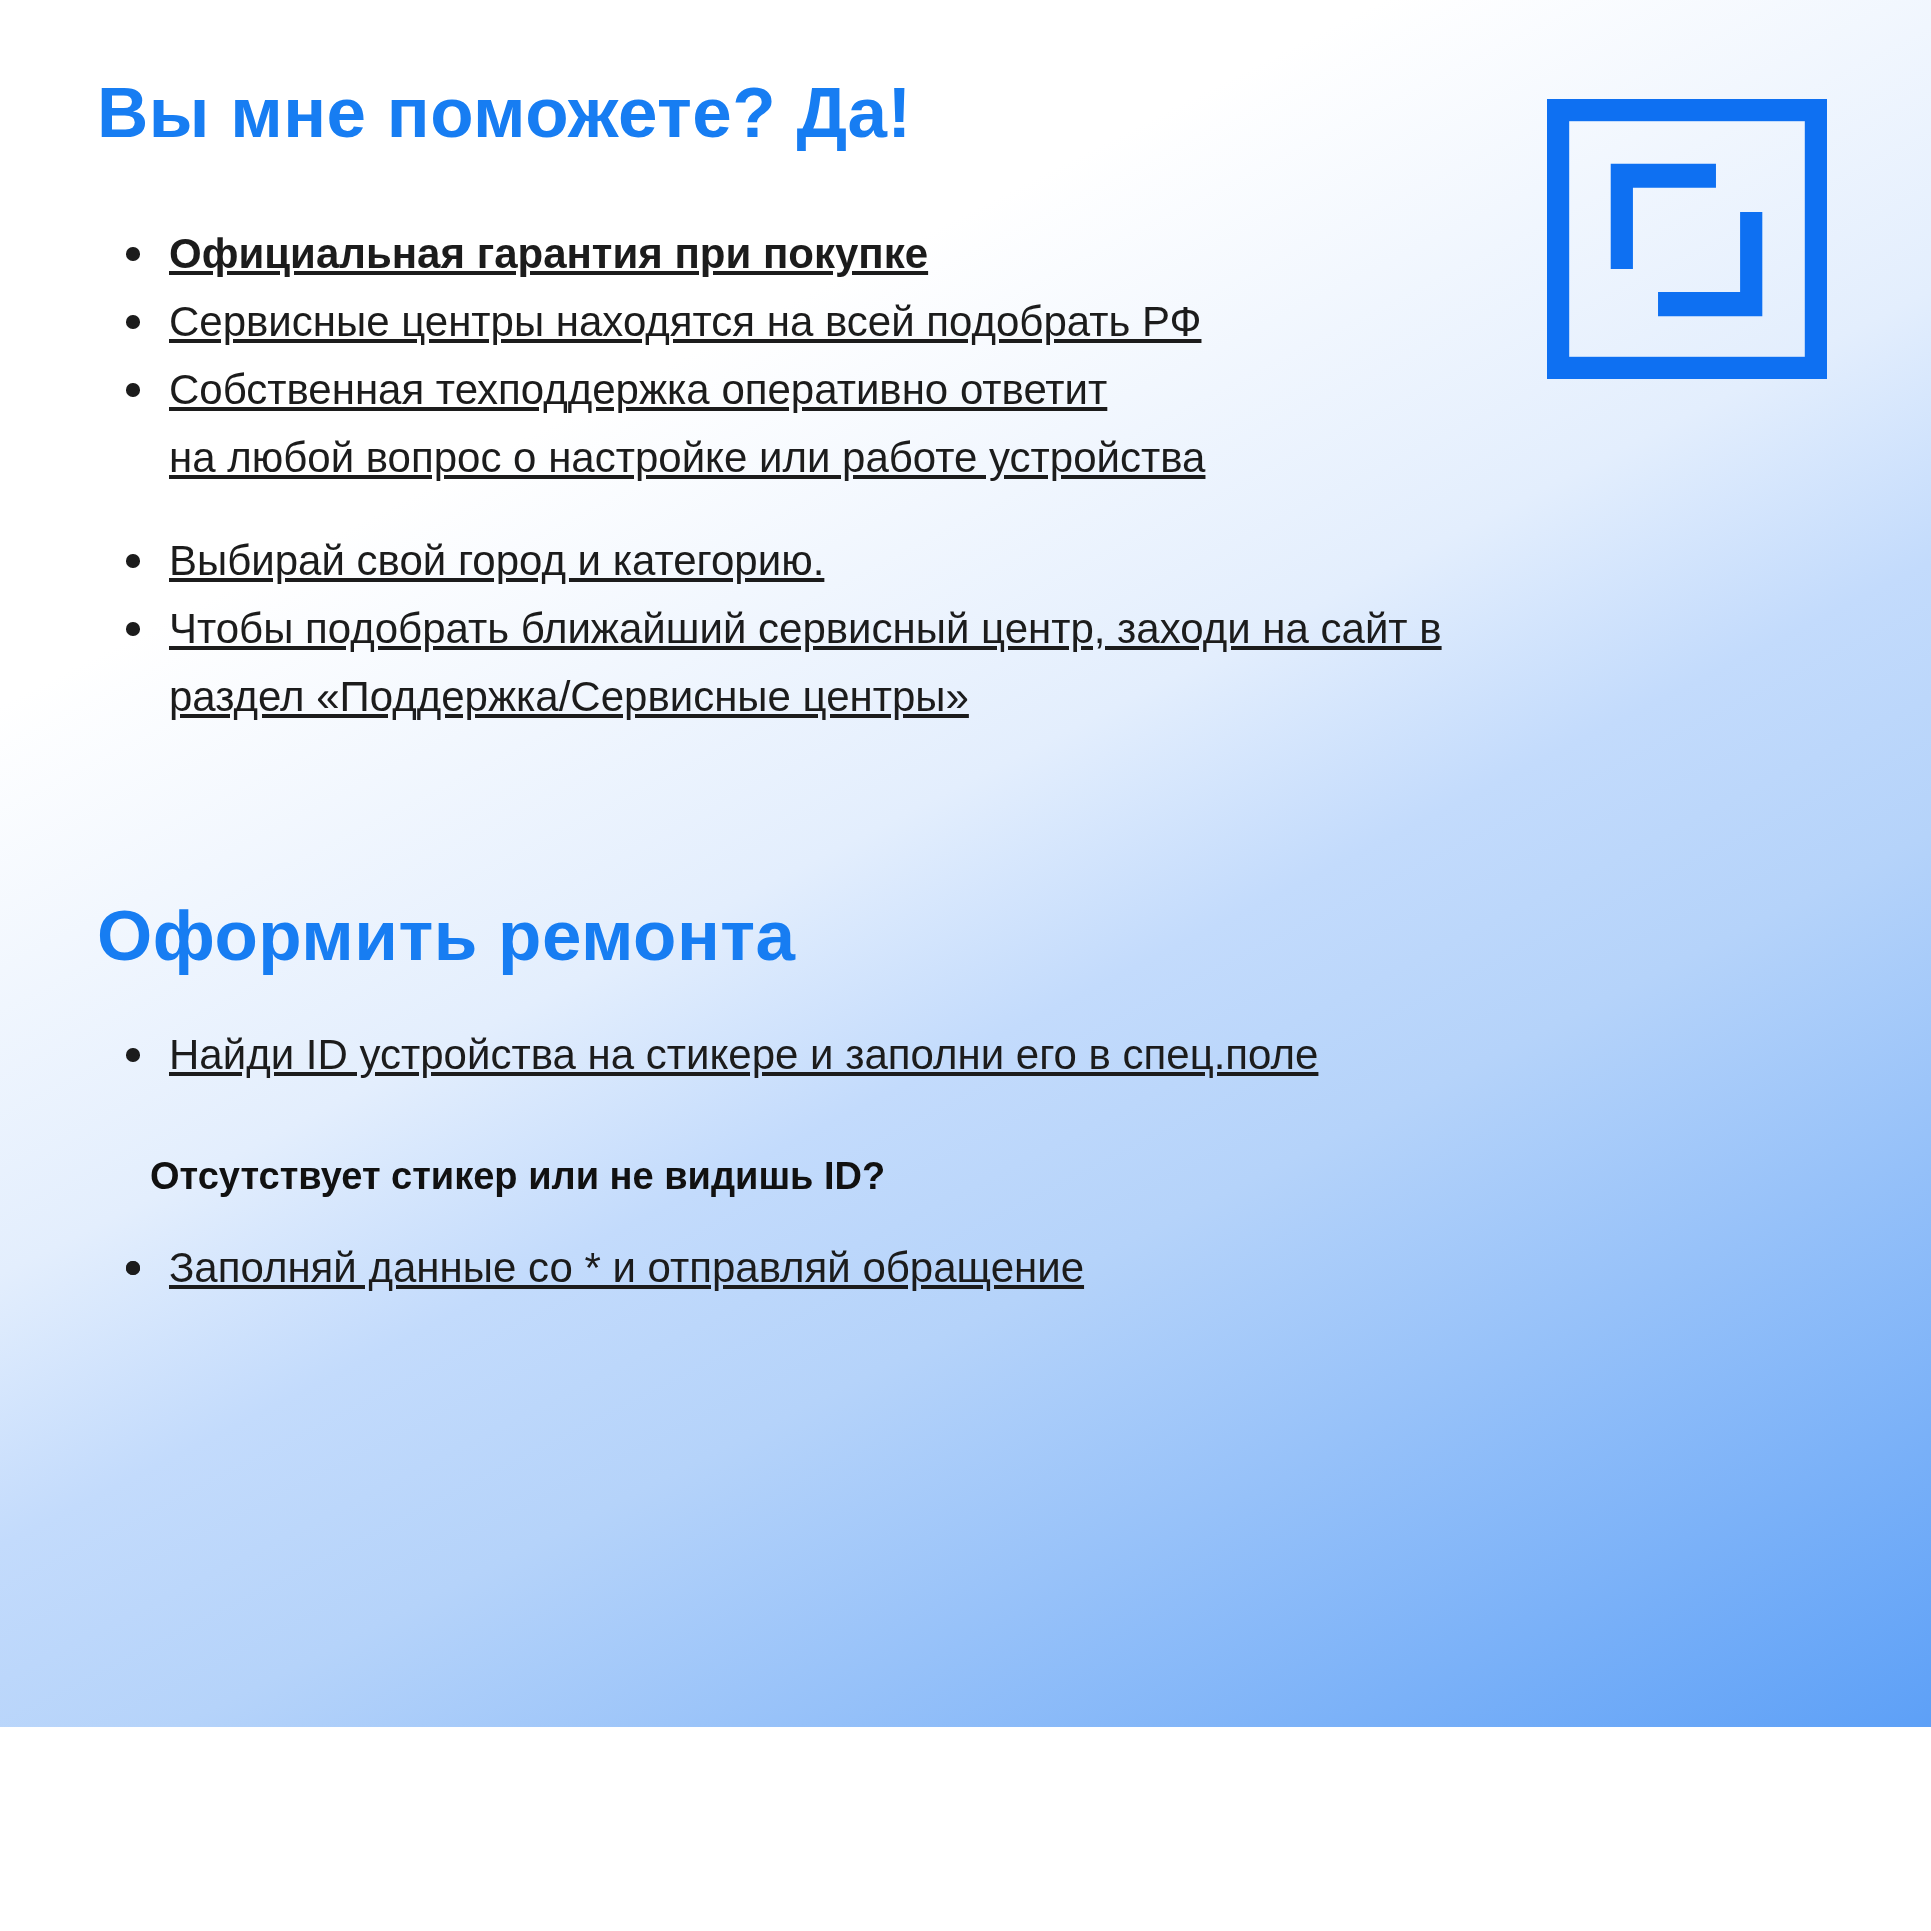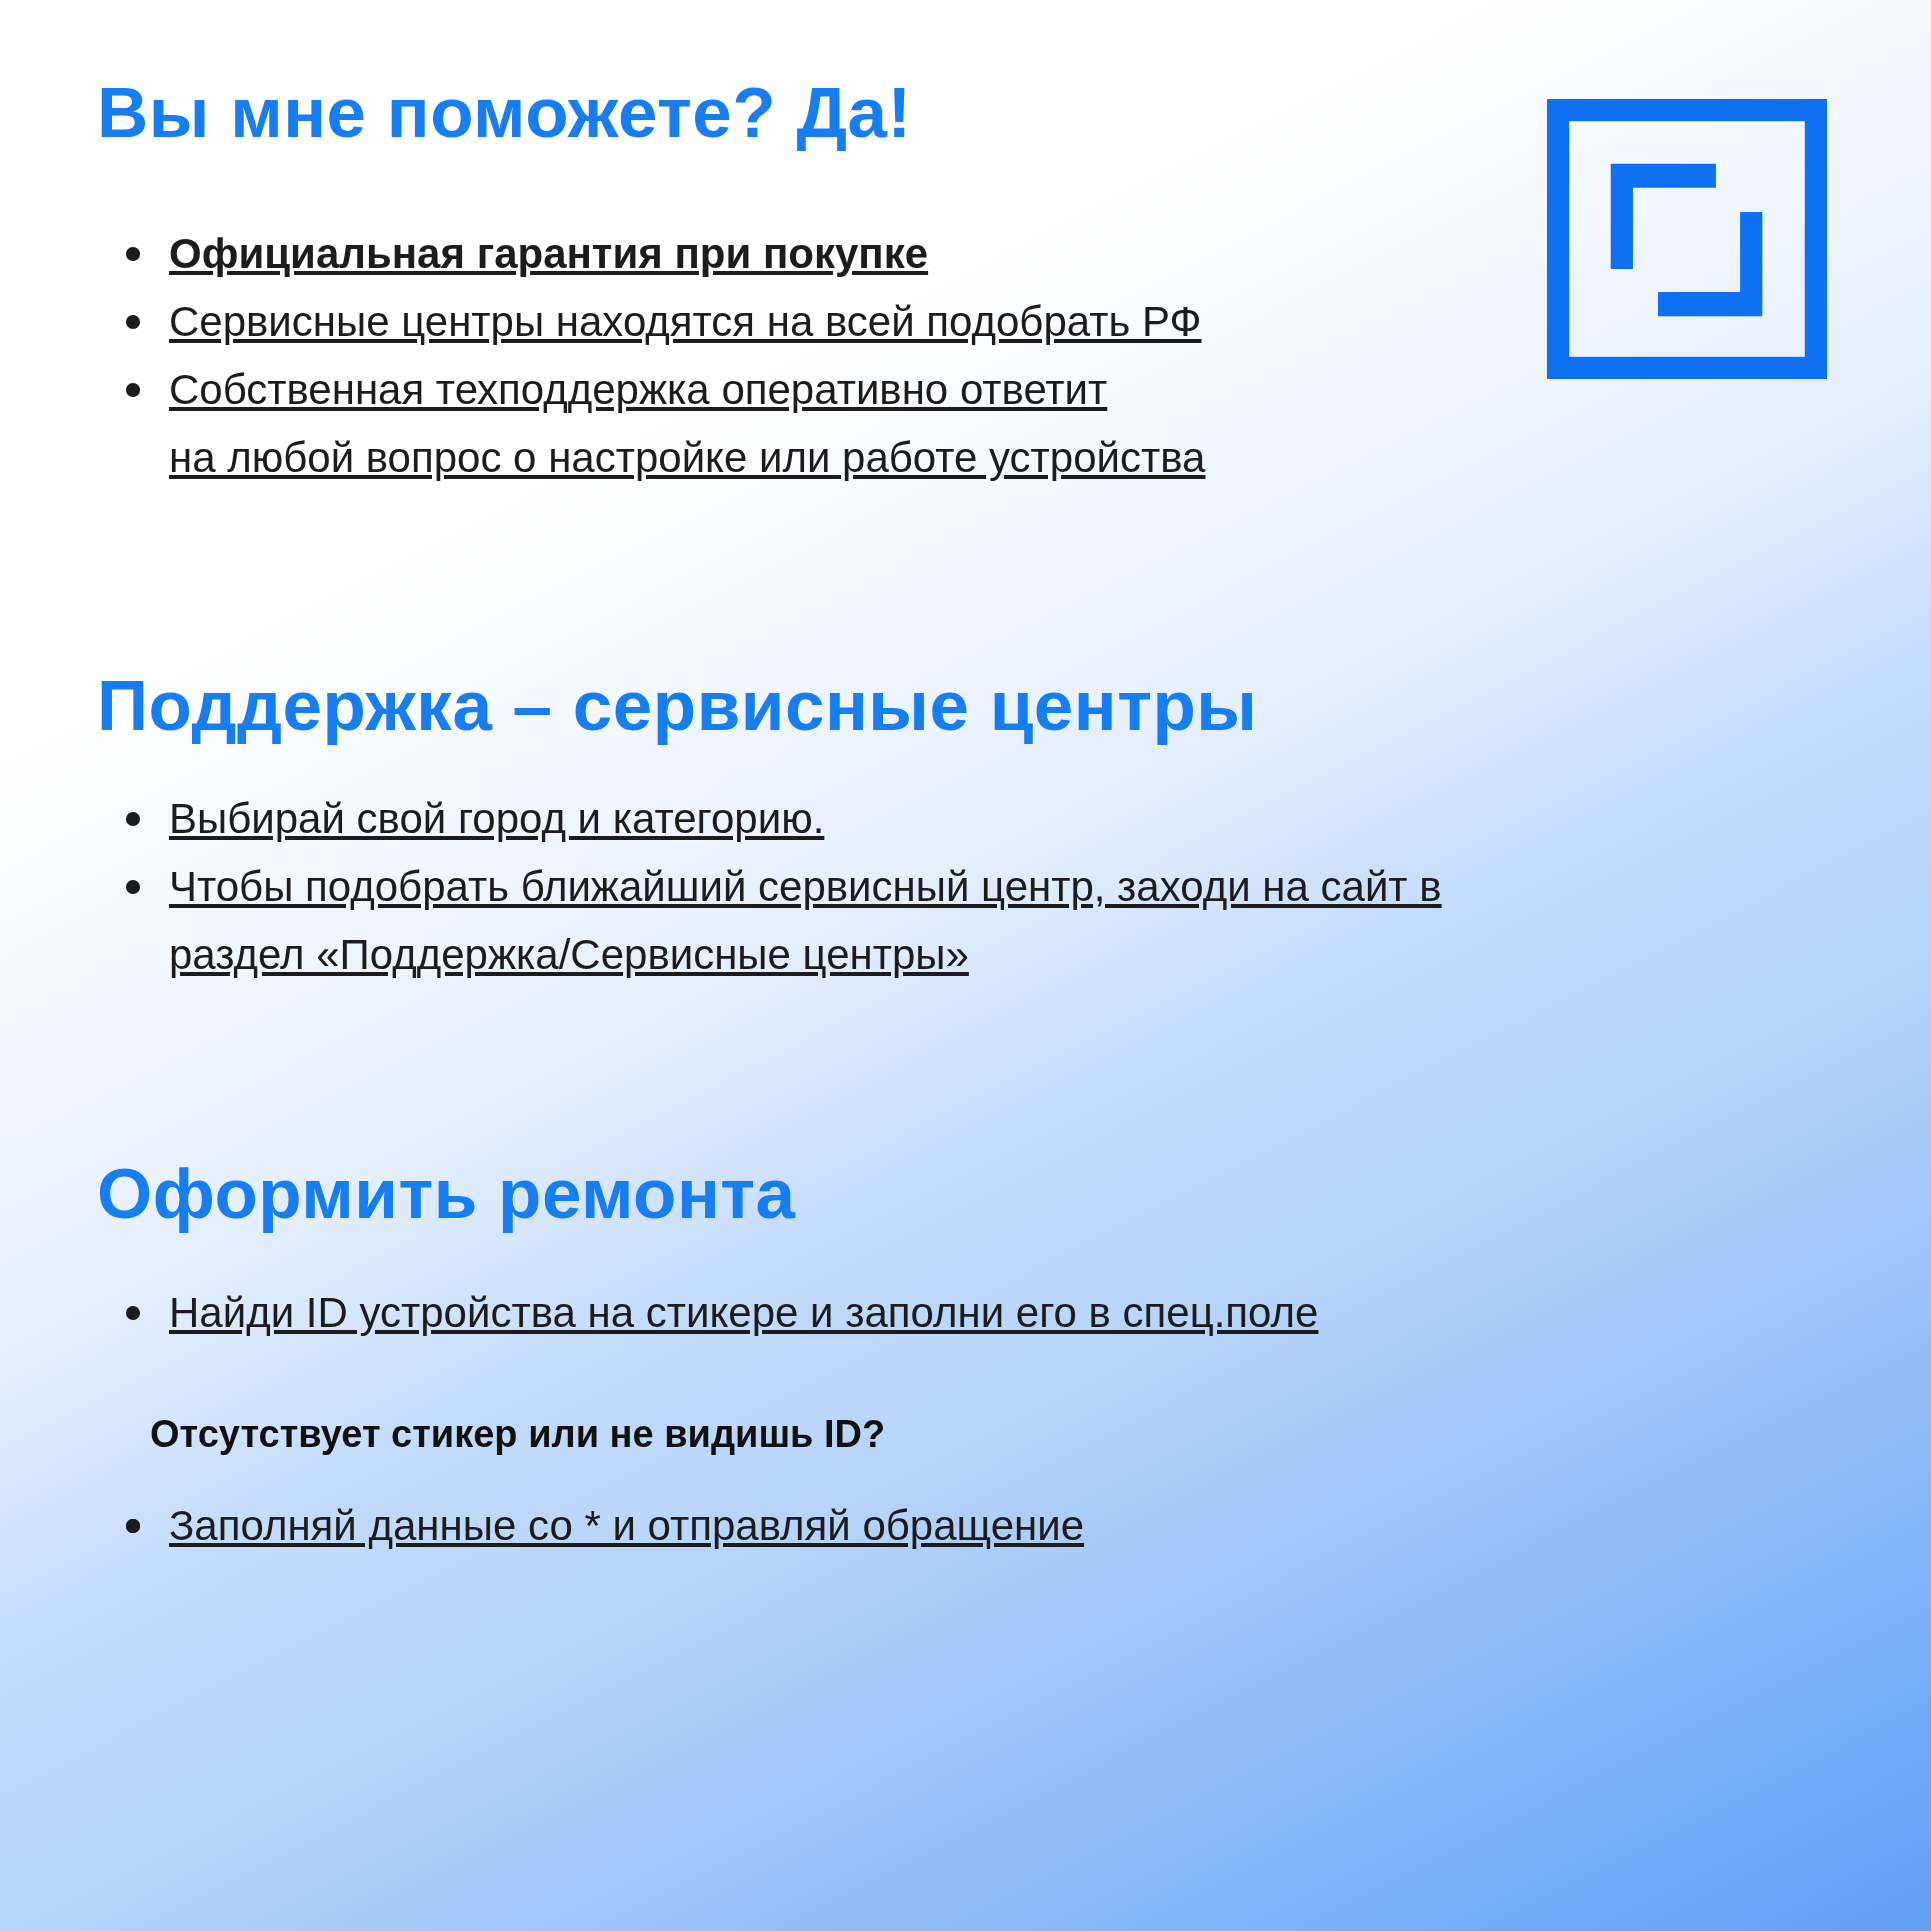--- a/index.html
+++ b/index.html
@@ -4,21 +4,21 @@
 <style>
   html, body { margin: 0; padding: 0; }
   body {
     width: 1931px;
     height: 1931px;
     font-family: "Liberation Sans", sans-serif;
   }
   .slide {
     position: relative;
     width: 1931px;
-    height: 1931px;
+    height: 1727px;
     overflow: hidden;
     
     background: linear-gradient(153deg,
       #ffffff 0%,
       #ffffff 26%,
       #e3eefd 47%,
       #c3dbfc 57%,
       #b5d3fa 67%,
       #5da0f7 100%);
     color: #1c1c1c;
@@ -110,21 +110,20 @@
         <span class="dot"></span>
         <span class="li-text">Сервисные центры находятся на всей подобрать РФ</span>
       </li>
       <li>
         <span class="dot"></span>
         <span class="li-text">Собственная техподдержка оперативно ответит
 на любой вопрос о настройке или работе устройства</span>
       </li>
     </ul>
 
-    <h1 class="heading" id="heading-2">Поддержка – сервисные центры</h1>
 
     <ul class="bullets" id="bullets-2">
       <li>
         <span class="dot"></span>
         <span class="li-text">Выбирай свой город и категорию.</span>
       </li>
       <li>
         <span class="dot"></span>
         <span class="li-text">Чтобы подобрать ближайший сервисный центр, заходи на сайт в
 раздел «Поддержка/Сервисные центры»</span>

